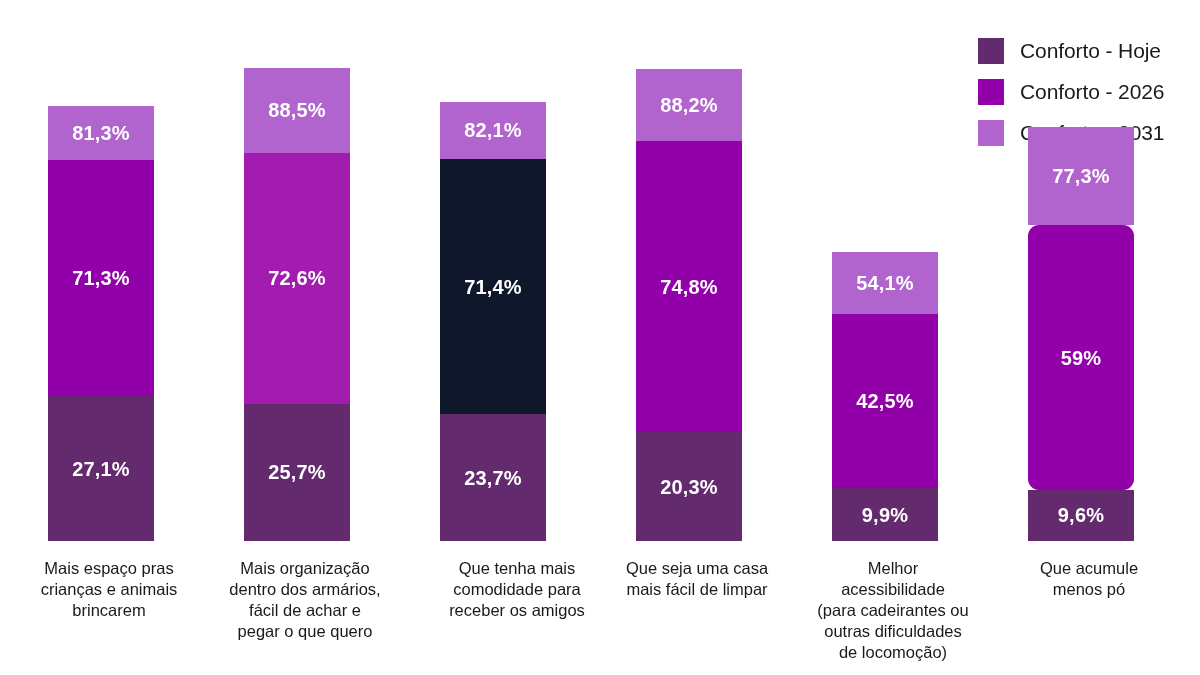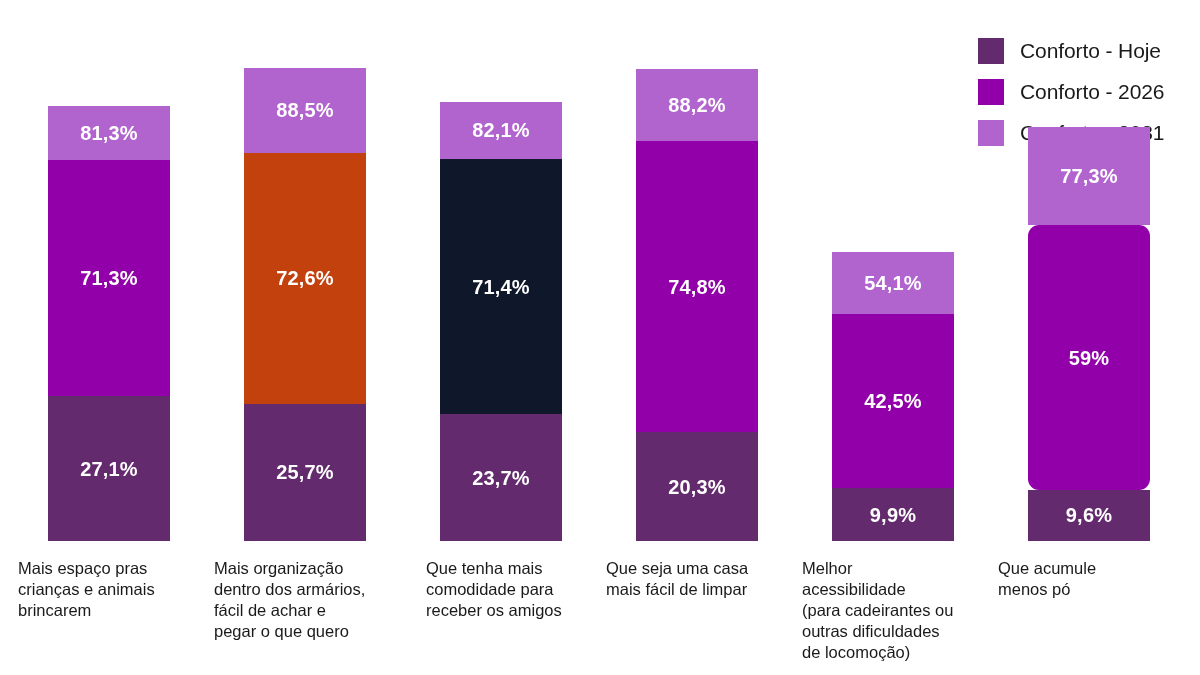--- a/index.html
+++ b/index.html
@@ -54,21 +54,21 @@
   }
 
   .bar-group {
     position: absolute;
     bottom: 0;
     width: 122px;
   }
 
   .bar-stack {
     position: relative;
-    width: 122px;
+    width: 106px;
     margin-top: 24px;
   }
 
   .seg {
     position: relative;
     width: 100%;
     display: flex;
     align-items: center;
     justify-content: center;
   }
@@ -79,20 +79,21 @@
     letter-spacing: 0.2px;
     line-height: 1;
     white-space: nowrap;
   }
 
   
   .cat-label {
     position: absolute;
     top: 558px;
     width: 182px;
+    text-align: center;
     font-size: 16.5px;
     line-height: 1.28;
     color: #1a1a1a;
     white-space: pre-line;
   }
 </style>
 </head>
 <body>
 
 <div id="chart-root">
@@ -128,21 +129,21 @@
           <div class="seg" style="height: 144.985px; background: rgb(99, 42, 110);">
             <span class="seg-label">27,1%</span>
           </div>
         </div>
       </div>
       <div class="bar-group" style="left: 244px;">
         <div class="bar-stack">
           <div class="seg" style="height: 85.065px; background: rgb(177, 99, 206);">
             <span class="seg-label">88,5%</span>
           </div>
-          <div class="seg" style="height: 250.915px; background: #c2410c;">
+          <div class="seg" style="height: 250.915px; background: #a21caf;">
             <span class="seg-label">72,6%</span>
           </div>
           <div class="seg" style="height: 137.495px; background: rgb(99, 42, 110);">
             <span class="seg-label">25,7%</span>
           </div>
         </div>
       </div>
       <div class="bar-group" style="left: 440px;">
         <div class="bar-stack">
           <div class="seg" style="height: 57.245px; background: rgb(177, 99, 206);">

